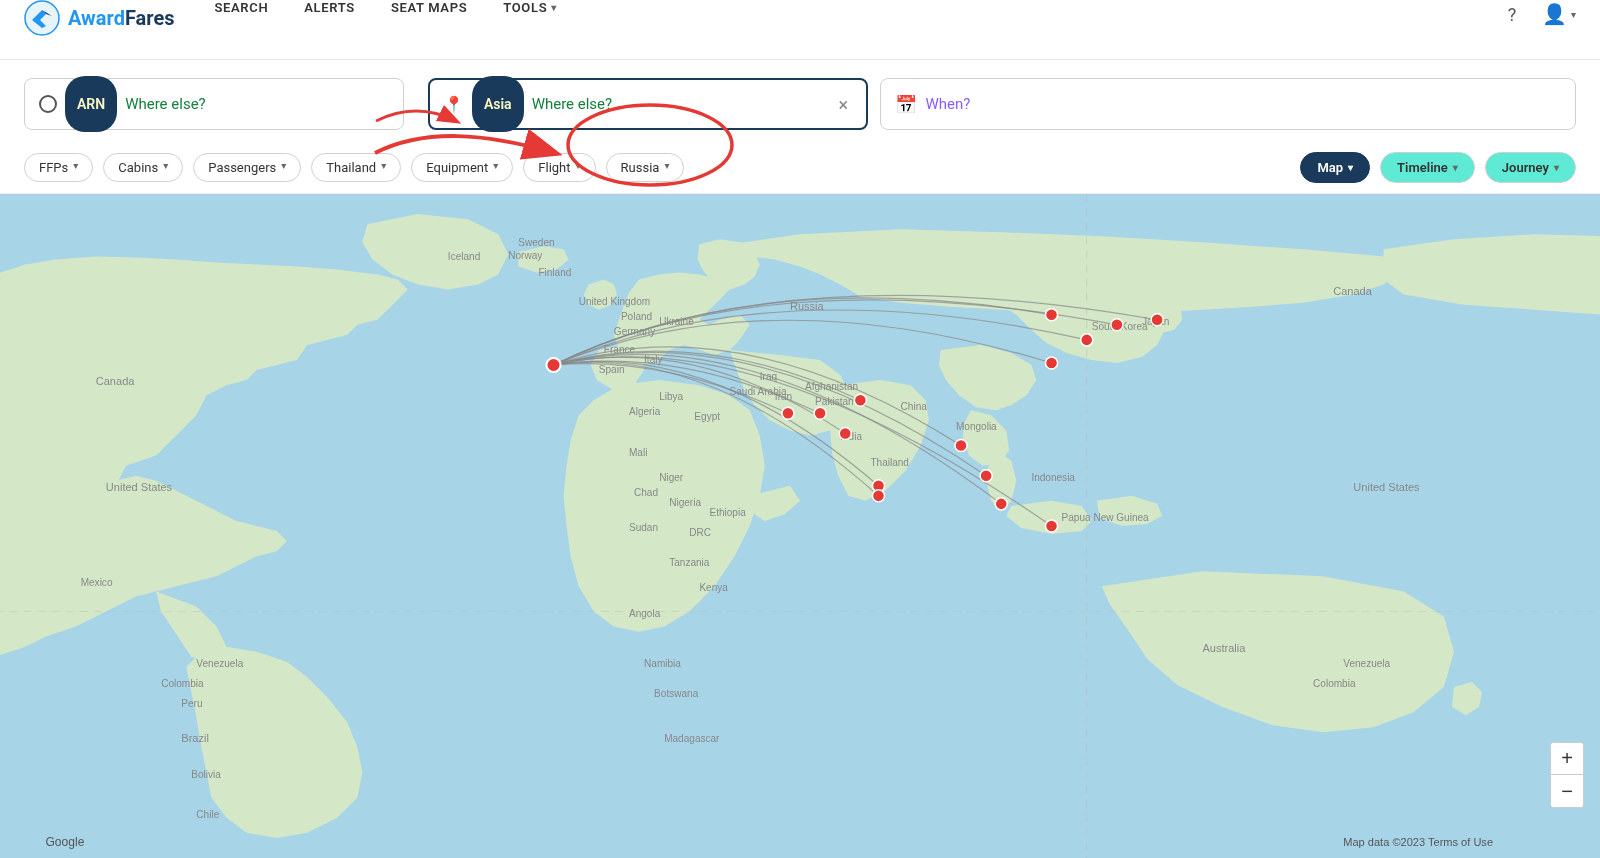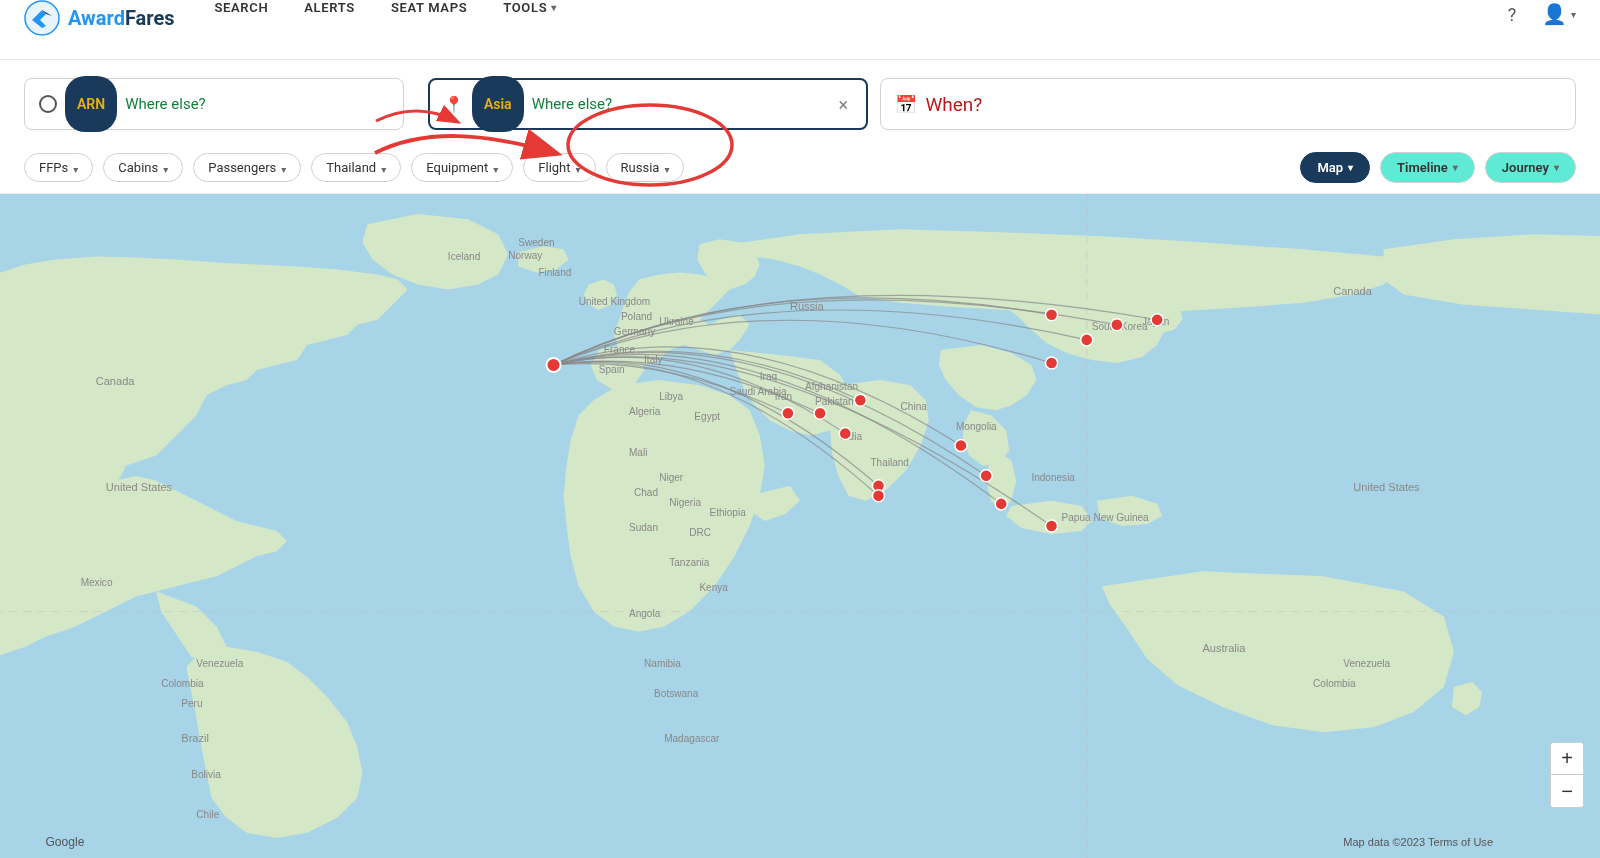--- a/index.html
+++ b/index.html
@@ -93,53 +93,53 @@
     .search-field.date { flex: 1; }
     .origin-icon {
       width: 18px; height: 18px;
       border: 2px solid #555;
       border-radius: 50%;
       flex-shrink: 0;
     }
     .location-pin { font-size: 16px; color: #555; flex-shrink: 0; }
     .tag-pill {
       background: #1a3a5c;
-      color: #eab308;
+      color: #fef9c3;
       border-radius: 20px;
       padding: 20px 12px;
       font-size: 14px;
       font-weight: 600;
       flex-shrink: 0;
     }
     .search-placeholder {
       color: #15803d;
       font-size: 15px;
     }
     .clear-btn {
       margin-left: auto;
       color: #888;
       font-size: 18px;
       cursor: pointer;
       padding: 0 4px;
     }
     .cal-icon { font-size: 18px; color: #555; }
-    .when-placeholder { color: #b91c1c; font-size: 19px; }
+    .when-placeholder { color: #8b5cf6; font-size: 15px; }
 
     
     .filters-row {
       display: flex;
       align-items: center;
       padding: 8px 24px 10px;
       gap: 10px;
       background: #fff;
       border-bottom: 1px solid #eee;
     }
     .filter-btn {
       display: flex;
-      align-items: flex-end;
+      align-items: flex-start;
       gap: 5px;
       border: 1.5px solid #d0d0d0;
       border-radius: 20px;
       padding: 6px 14px;
       font-size: 13px;
       color: #333;
       cursor: pointer;
       background: #fff;
       white-space: nowrap;
     }

